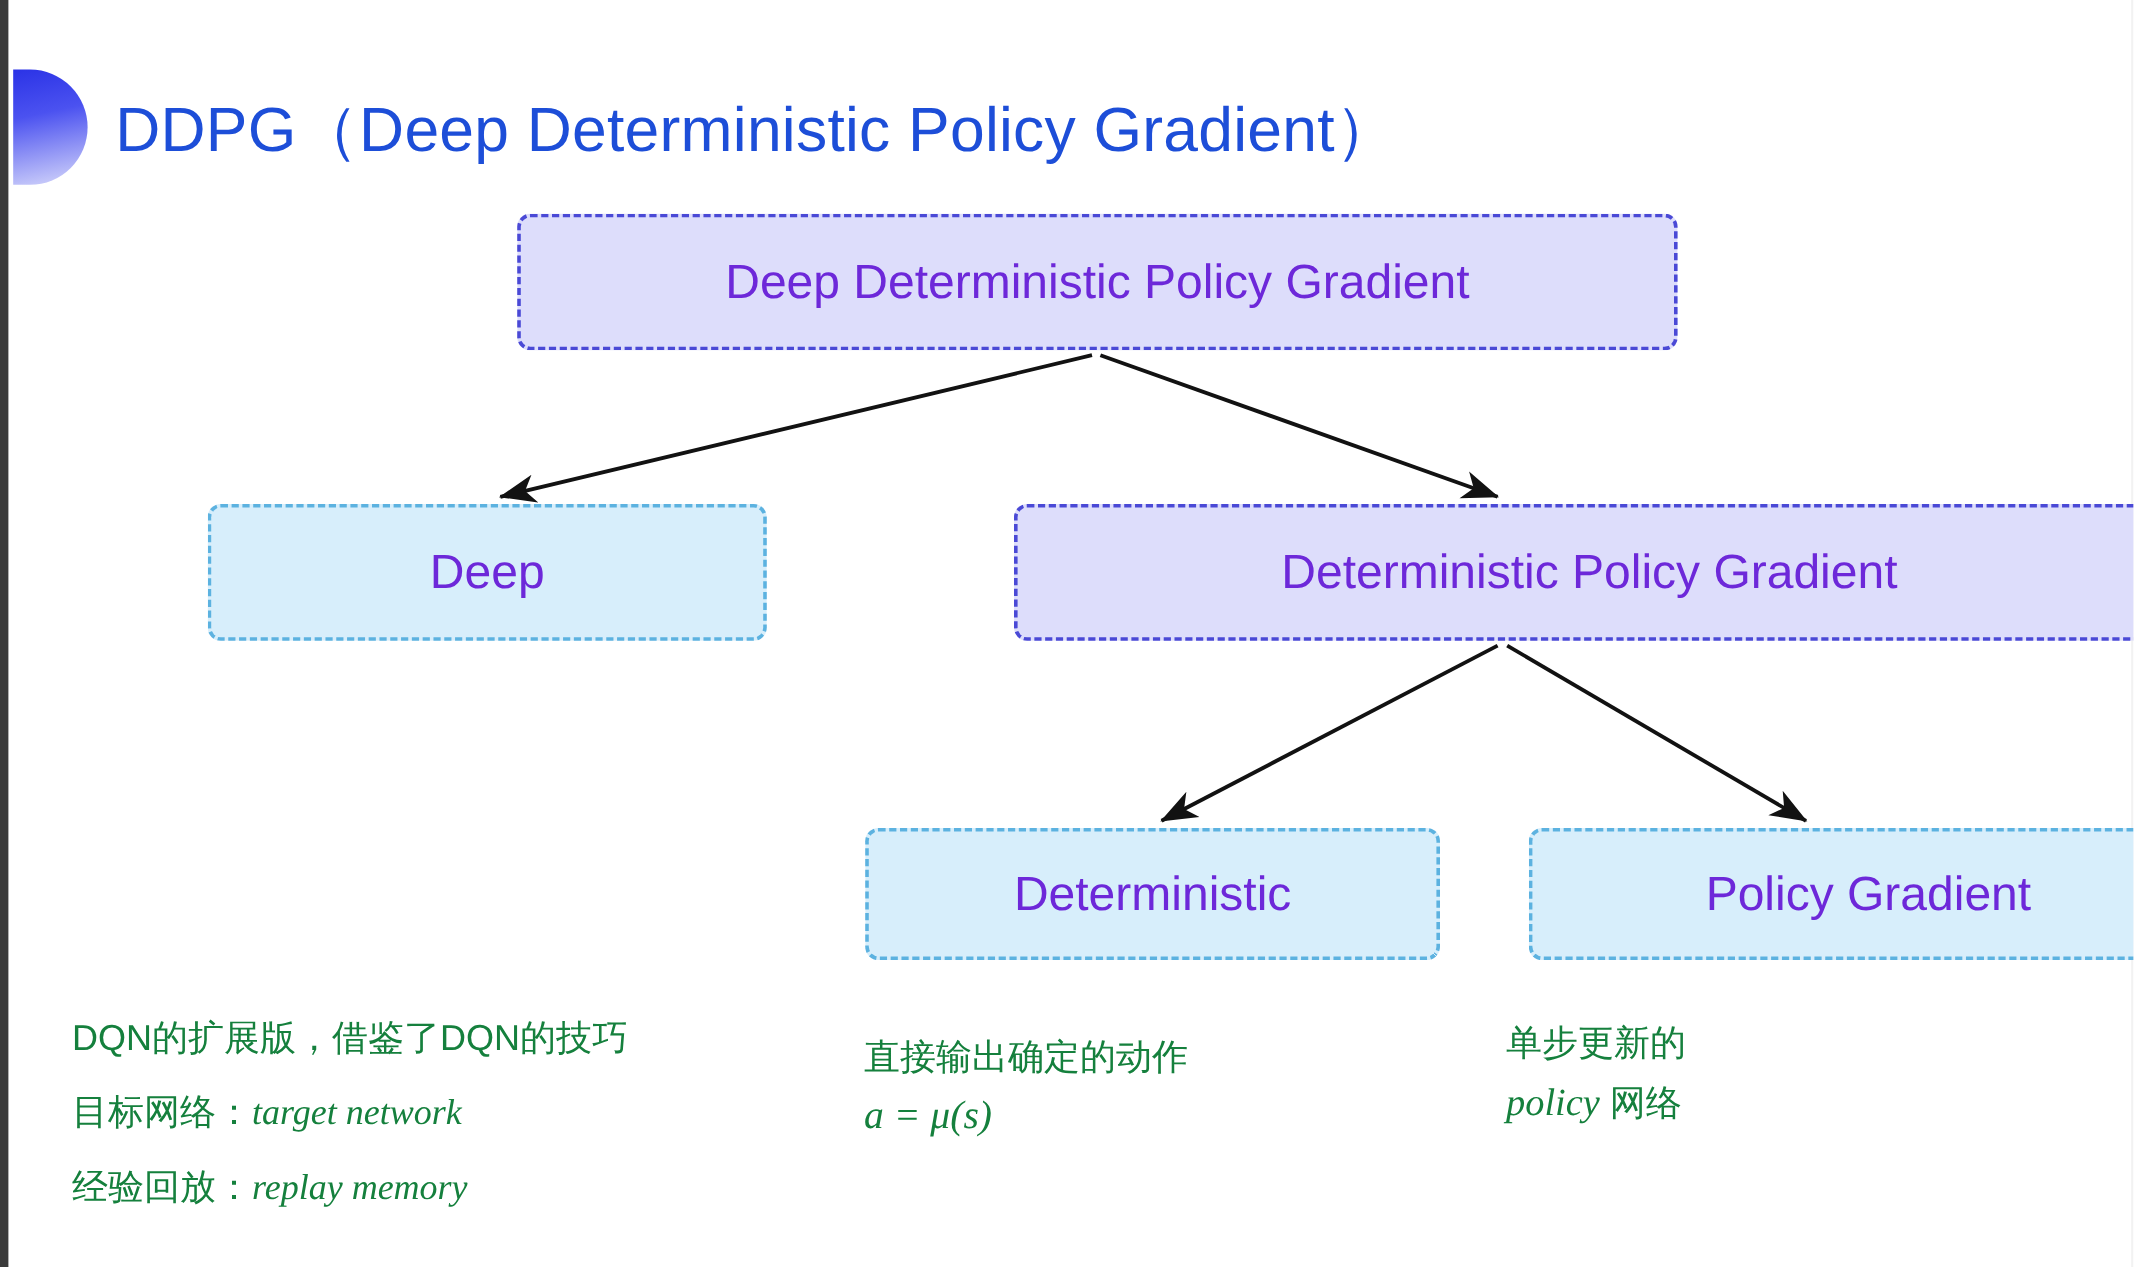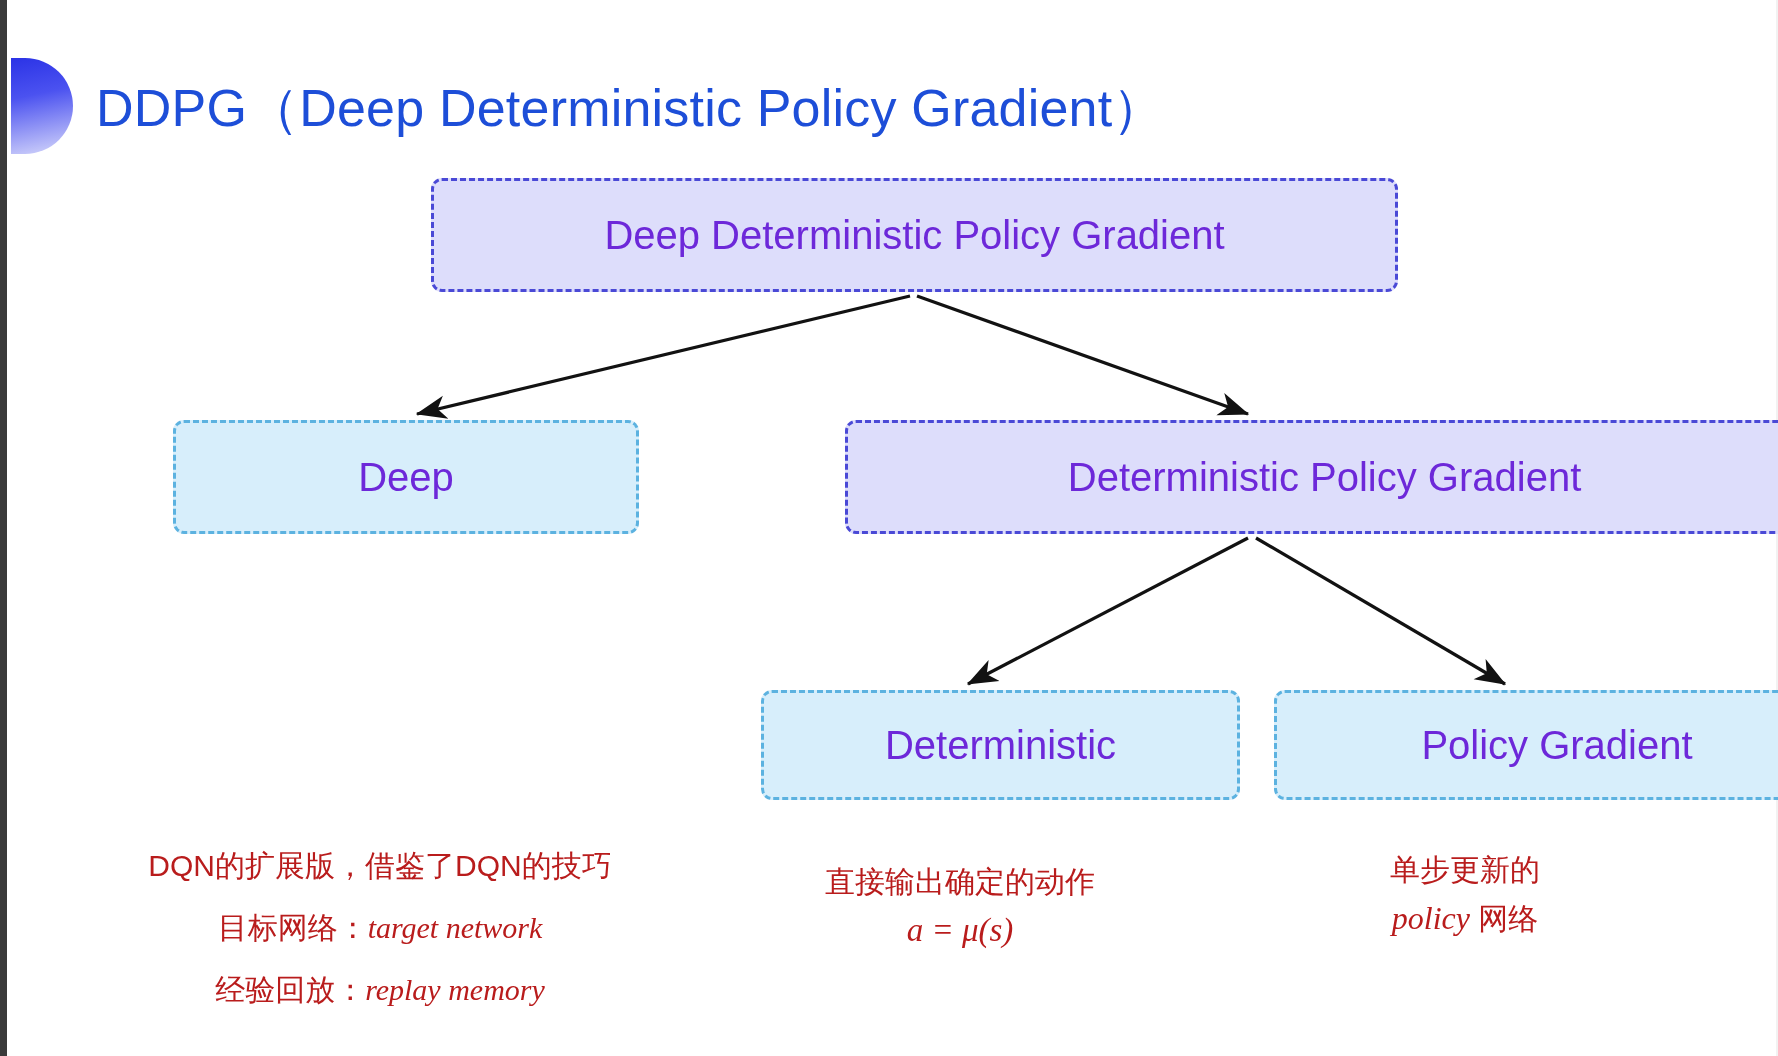--- a/index.html
+++ b/index.html
@@ -72,36 +72,36 @@
     border: 3px dashed #4a49d6;
   }
   .node.cyan {
     background: #d7eefb;
     border: 3px dashed #5cb2e0;
   }
 
   #node-root      { left: 431px; top: 178px; width: 967px; height: 114px; font-size: 40px; }
   #node-deep      { left: 173px; top: 420px; width: 466px; height: 114px; font-size: 40px; }
   #node-dpg       { left: 845px; top: 420px; width: 959px; height: 114px; font-size: 40px; }
-  #node-det       { left: 721px; top: 690px; width: 479px; height: 110px; font-size: 40px; margin-left: 40px; }
+  #node-det       { left: 721px; top: 690px; width: 479px; height: 110px; font-size: 40px; }
   #node-pg        { left: 1274px; top: 690px; width: 566px; height: 110px; font-size: 40px; }
 
   
   #arrows {
     position: absolute;
     left: 0; top: 0;
     width: 1778px; height: 1056px;
     pointer-events: none;
   }
 
   
   .caption {
     position: absolute;
-    color: #b91c1c;
-    text-align: center;
+    color: #15803d;
+    text-align: left;
     font-family: "Liberation Sans", sans-serif;
   }
   .caption .line {
     display: block;
     white-space: nowrap;
   }
   .math {
     font-family: "Liberation Serif", serif;
     font-style: italic;
   }

